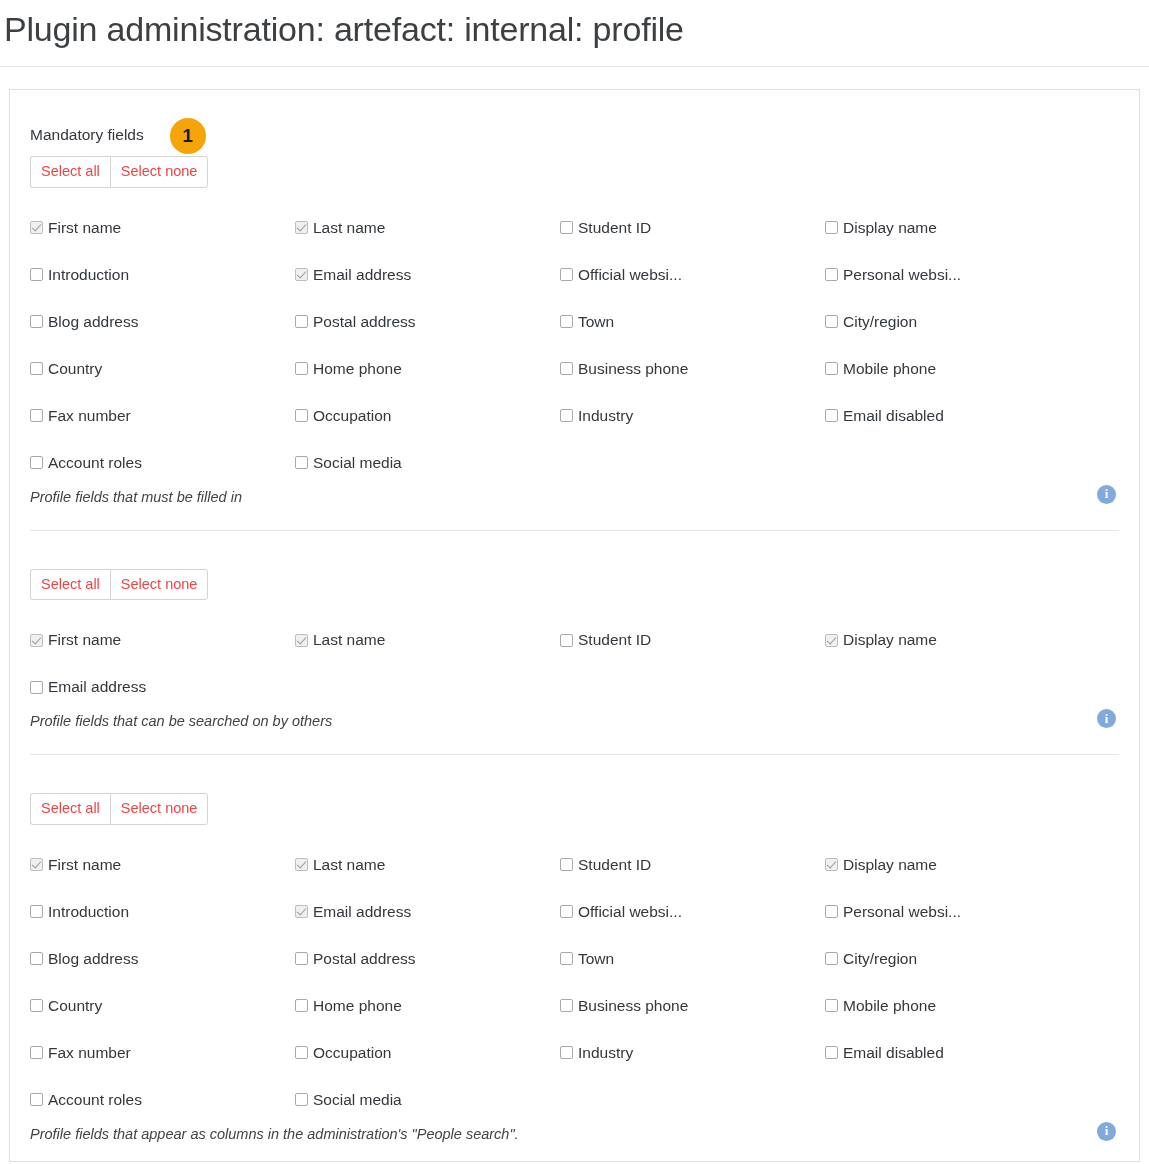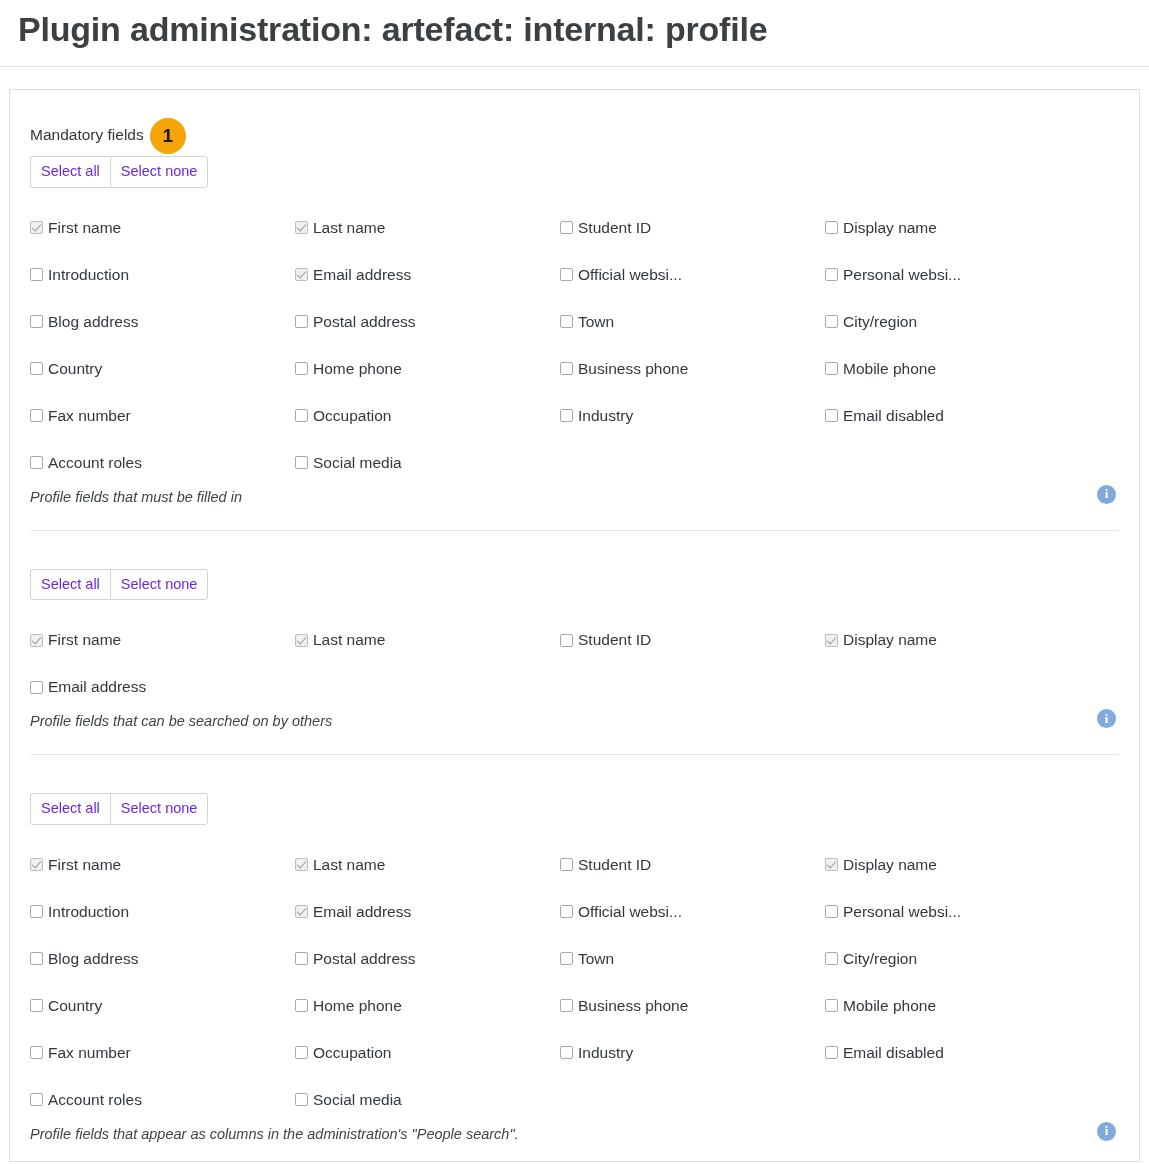--- a/index.html
+++ b/index.html
@@ -11,25 +11,25 @@
   body {
     width: 1149px;
     height: 1164px;
     font-family: "Liberation Sans", sans-serif;
     color: #33383d;
     -webkit-font-smoothing: antialiased;
   }
 
   .page-title {
     font-size: 34px;
-    font-weight: 700;
+    font-weight: 400;
     color: #3c4043;
     letter-spacing: -0.2px;
     margin: 0;
-    padding: 6px 0 14px 18px;
+    padding: 6px 0 14px 4px;
     line-height: 46px;
   }
   .title-rule {
     border: 0;
     border-top: 1px solid #e3e3e3;
     margin: 0 0 0 0;
   }
 
   .card {
     margin: 22px 9px 9px 9px;
@@ -43,20 +43,21 @@
     padding: 34px 20px 0 20px;
   }
 
   
   .fieldset { position: relative; }
 
   .legend-row {
     display: flex;
     align-items: center;
     height: 22px;
+    gap: 20px;
   }
   .legend {
     font-size: 15.5px;
     color: #33383d;
     line-height: 22px;
     white-space: nowrap;
   }
 
   .callout {
     width: 36px;
@@ -79,21 +80,21 @@
   .btn-group {
     display: inline-flex;
     margin-top: 10px;
     position: relative;
     z-index: 6;
   }
   .btn-group .btn {
     font-family: "Liberation Sans", sans-serif;
     font-size: 14.5px;
     line-height: 1;
-    color: #6d28d9;
+    color: #ef4444;
     background: #ffffff;
     border: 1px solid #d4d4d4;
     padding: 7px 10px 8px 10px;
     cursor: pointer;
   }
   .btn-group .btn:first-child {
     border-right: 0;
     border-radius: 3px 0 0 3px;
   }
   .btn-group .btn:last-child {

